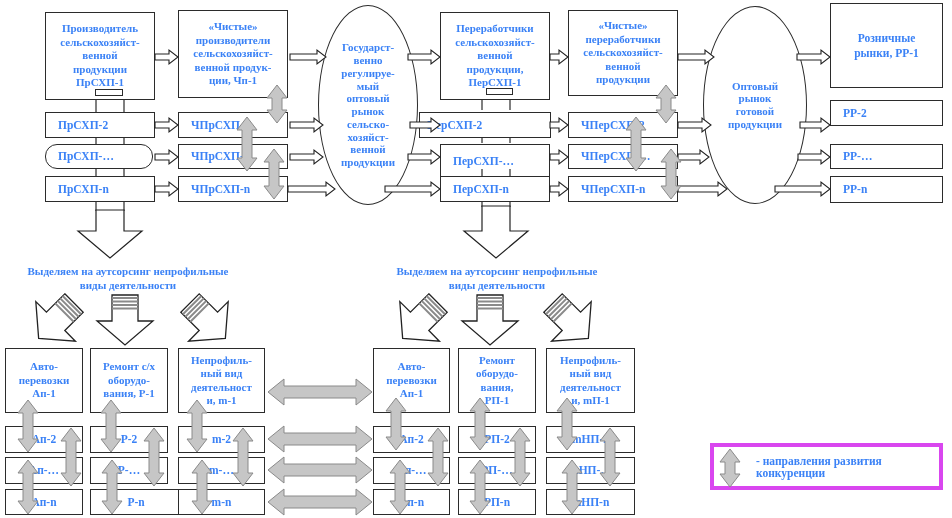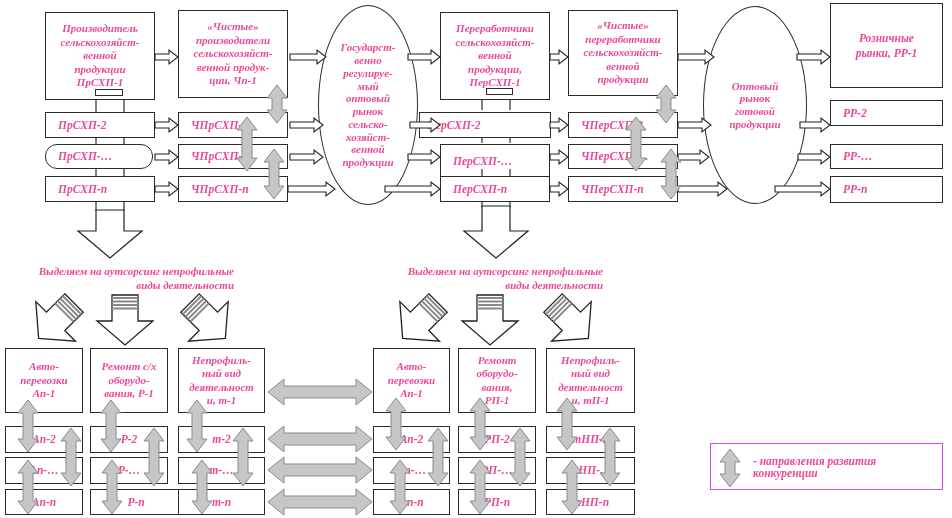--- a/index.html
+++ b/index.html
@@ -1,30 +1,30 @@
 <!DOCTYPE html>
 <html><head>
 <meta charset="utf-8">
 <style>
   html,body{margin:0;padding:0;background:#fff;}
   .canvas{position:relative;width:952px;height:518px;background:#fff;overflow:hidden;
-          font-family:"Liberation Serif","DejaVu Serif",serif;color:#ec4899;font-style:italic;}
+          font-family:"Liberation Serif","DejaVu Serif",serif;color:#3b82f6;}
   .bx{position:absolute;background:#fff;border:1px solid #2b2b2b;box-sizing:border-box;
       display:flex;align-items:center;font-weight:bold;}
   .c{justify-content:center;text-align:center;}
   .l{justify-content:flex-start;padding-left:12px;text-align:left;}
   .pre{white-space:pre-line;}
   .head{font-size:11px;line-height:1.22;}
   .rowbx{font-size:11.5px;line-height:1.1;}
   .ell{position:absolute;background:#fff;border:1px solid #2b2b2b;border-radius:50%;
        box-sizing:border-box;display:flex;align-items:center;justify-content:center;
        text-align:center;font-weight:bold;font-size:11px;line-height:1.16;}
-  .lbl{position:absolute;text-align:right;font-weight:bold;font-size:11px;line-height:1.25;}
+  .lbl{position:absolute;text-align:center;font-weight:bold;font-size:11px;line-height:1.25;}
   .legend{position:absolute;left:710px;top:443px;width:233px;height:47px;background:#fff;
-          border:1px solid #d946ef;box-sizing:border-box;display:flex;align-items:center;
+          border:4px solid #d946ef;box-sizing:border-box;display:flex;align-items:center;
           padding-left:42px;font-weight:bold;font-size:11.5px;}
   svg.layer{position:absolute;left:0;top:0;pointer-events:none;z-index:5;}
 </style>
 </head>
 <body>
 
 <div class="canvas">
 
   <div class="bx c head pre" style="left:45px;top:12px;width:110px;height:88px;">Производитель
 сельскохозяйст-

